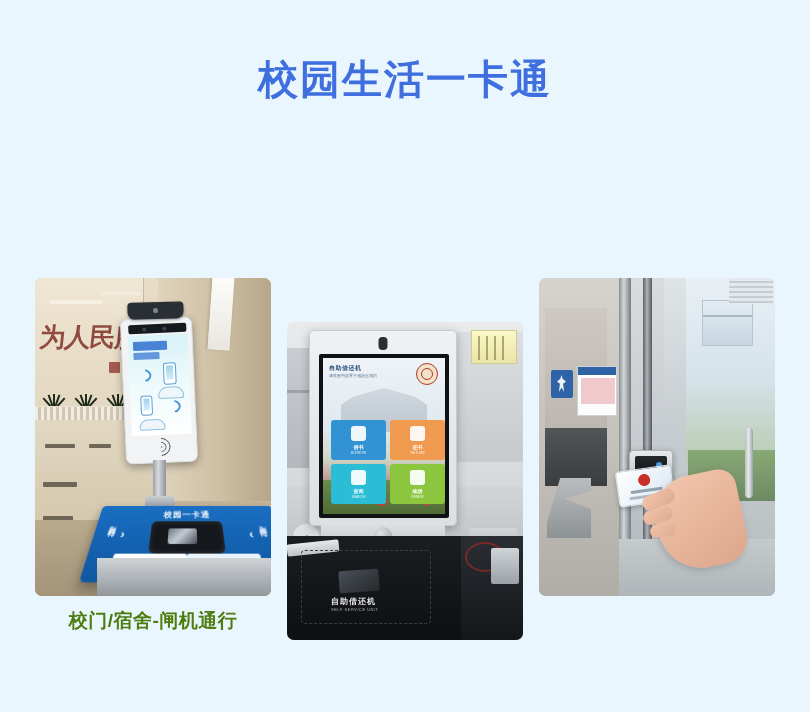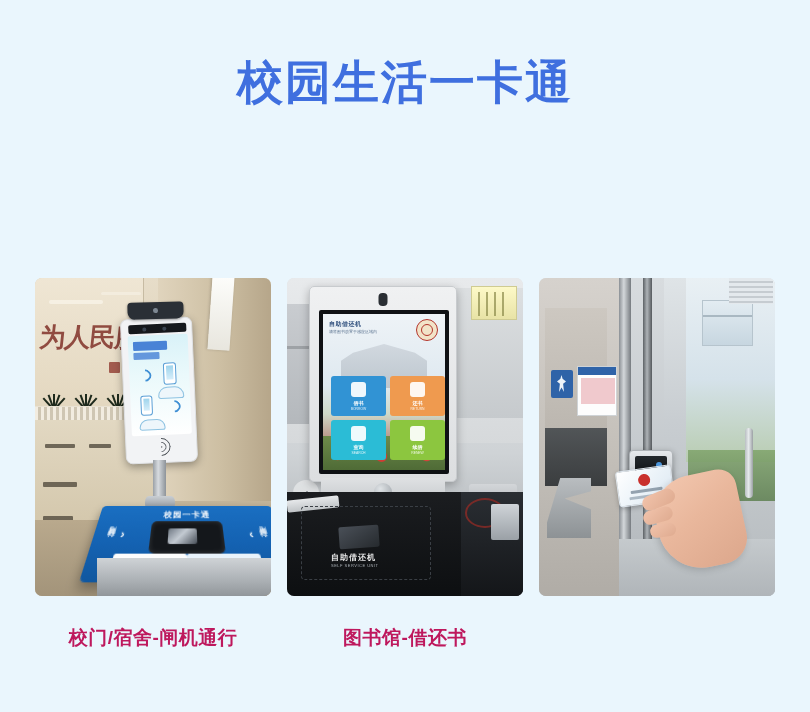--- a/index.html
+++ b/index.html
@@ -7,21 +7,21 @@
     width:810px; height:712px;
     background:#eaf6fd;
     font-family:"Liberation Sans","DejaVu Sans",sans-serif;
     overflow:hidden;
   }
   .page{ position:relative; width:810px; height:712px; background:#eaf6fd; }
 
   
   .header{ width:100%; padding-top:56px; text-align:center; }
   .page-title{
-    font-size:46px; font-weight:bold; letter-spacing:2px;
+    font-size:40px; font-weight:bold; letter-spacing:2px;
     color:#3f6fdf; line-height:1.15;
   }
   .subtitle{
     margin-top:32px;
     font-size:20.5px; color:#4a5258; line-height:1.62;
     letter-spacing:.3px;
   }
   .subtitle .line{ display:block; }
 
   
@@ -29,22 +29,22 @@
     position:absolute; left:35px; top:278px;
     width:740px; display:flex; gap:16px;
   }
   .card{ width:236px; }
   .photo{
     width:236px; height:318px;
     border-radius:7px; overflow:hidden;
     position:relative; background:#cfcabd;
   }
   .caption{
-    margin-top:29px; text-align:center;
-    font-size:19px; font-weight:bold; color:#be185d;
+    margin-top:12px; text-align:center;
+    font-size:19px; font-weight:bold; color:#4d7c0f;
     letter-spacing:.5px;
   }
 
   
   .p1{ background:linear-gradient(175deg,#d9cfbb 0%,#cdbfa6 45%,#b9a98d 100%); }
   .p1 .wall{
     position:absolute; left:0; top:0; width:100%; height:58%;
     background:linear-gradient(180deg,#e7ddc9 0%,#ddd0b6 60%,#cbbb9d 100%);
   }
   .p1 .wall-panel{
@@ -228,21 +228,21 @@
   .p1 .gate .stk1::before,.p1 .gate .stk2::before{
     content:""; position:absolute; left:4px; top:4px; width:9px; height:9px;
     background:#c0392b; border-radius:1px;
   }
   .p1 .gate-body{
     position:absolute; left:62px; top:280px; width:176px; height:40px;
     background:linear-gradient(180deg,#cfd3d6 0%,#a9aeb2 60%,#8e9397 100%);
   }
 
   
-  .p2{ background:linear-gradient(180deg,#dfe2e4 0%,#cfd3d6 55%,#9fa4a8 100%); }
+  .p2{ background:linear-gradient(180deg,#dfe2e4 0%,#cfd3d6 55%,#9fa4a8 100%);margin-top:44px; }
   .p2 .bgshelf{
     position:absolute; left:0; top:0; width:100%; height:52%;
     background:linear-gradient(180deg,#e8eaec 0%,#d6d9db 100%);
   }
   .p2 .shelfL{
     position:absolute; left:0; top:26px; width:30%; height:120px;
     background:linear-gradient(180deg,#c9ccd0,#b4b8bc);
   }
   .p2 .shelfL::after{
     content:""; position:absolute; left:0; top:42px; width:100%; height:3px;
@@ -667,21 +667,20 @@
           <div class="pad"></div>
           <div class="book"></div>
           <div class="label">自助借还机</div>
           <div class="label2">SELF SERVICE UNIT</div>
           <div class="side">
             <div class="red"></div>
             <div class="scr"></div>
           </div>
         </div>
       </div>
-      <div class="caption">图书馆-借还书</div>
     </div>
 
     <div class="card">
       <div class="photo p3">
         <div class="lobby">
           <div class="wallpanel"></div>
         </div>
         <div class="sign"></div>
         <div class="notice">
           <div class="bar"></div>

